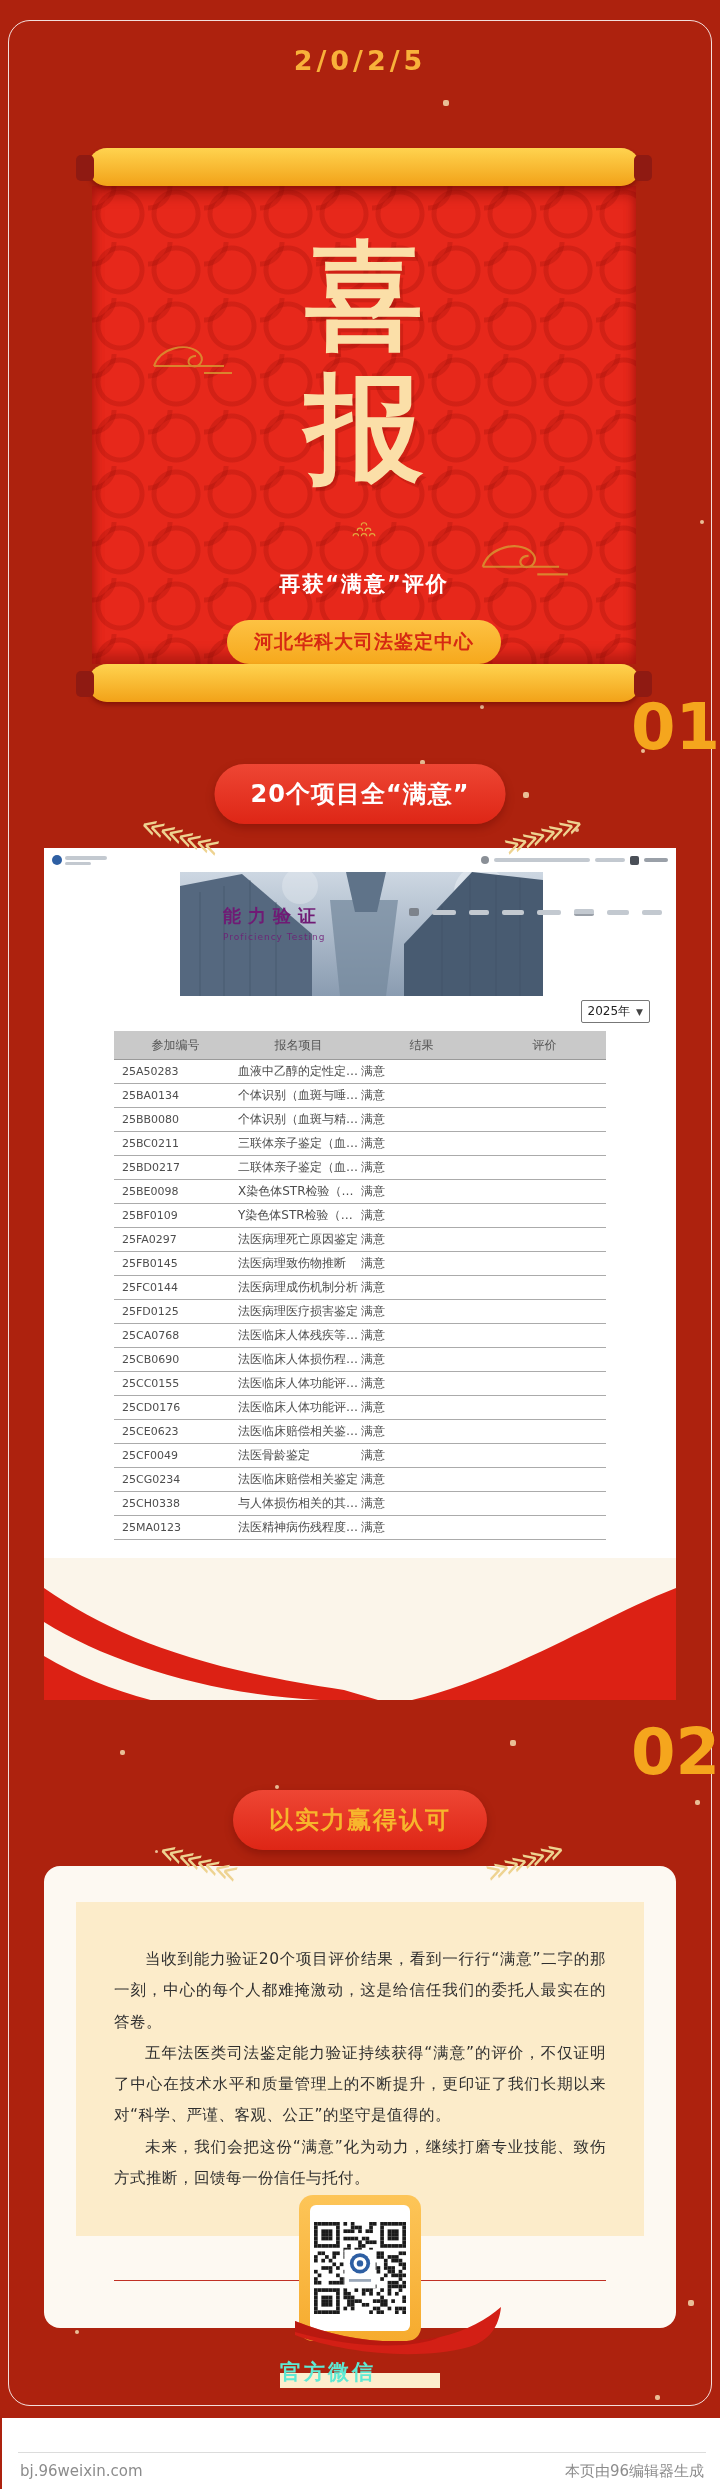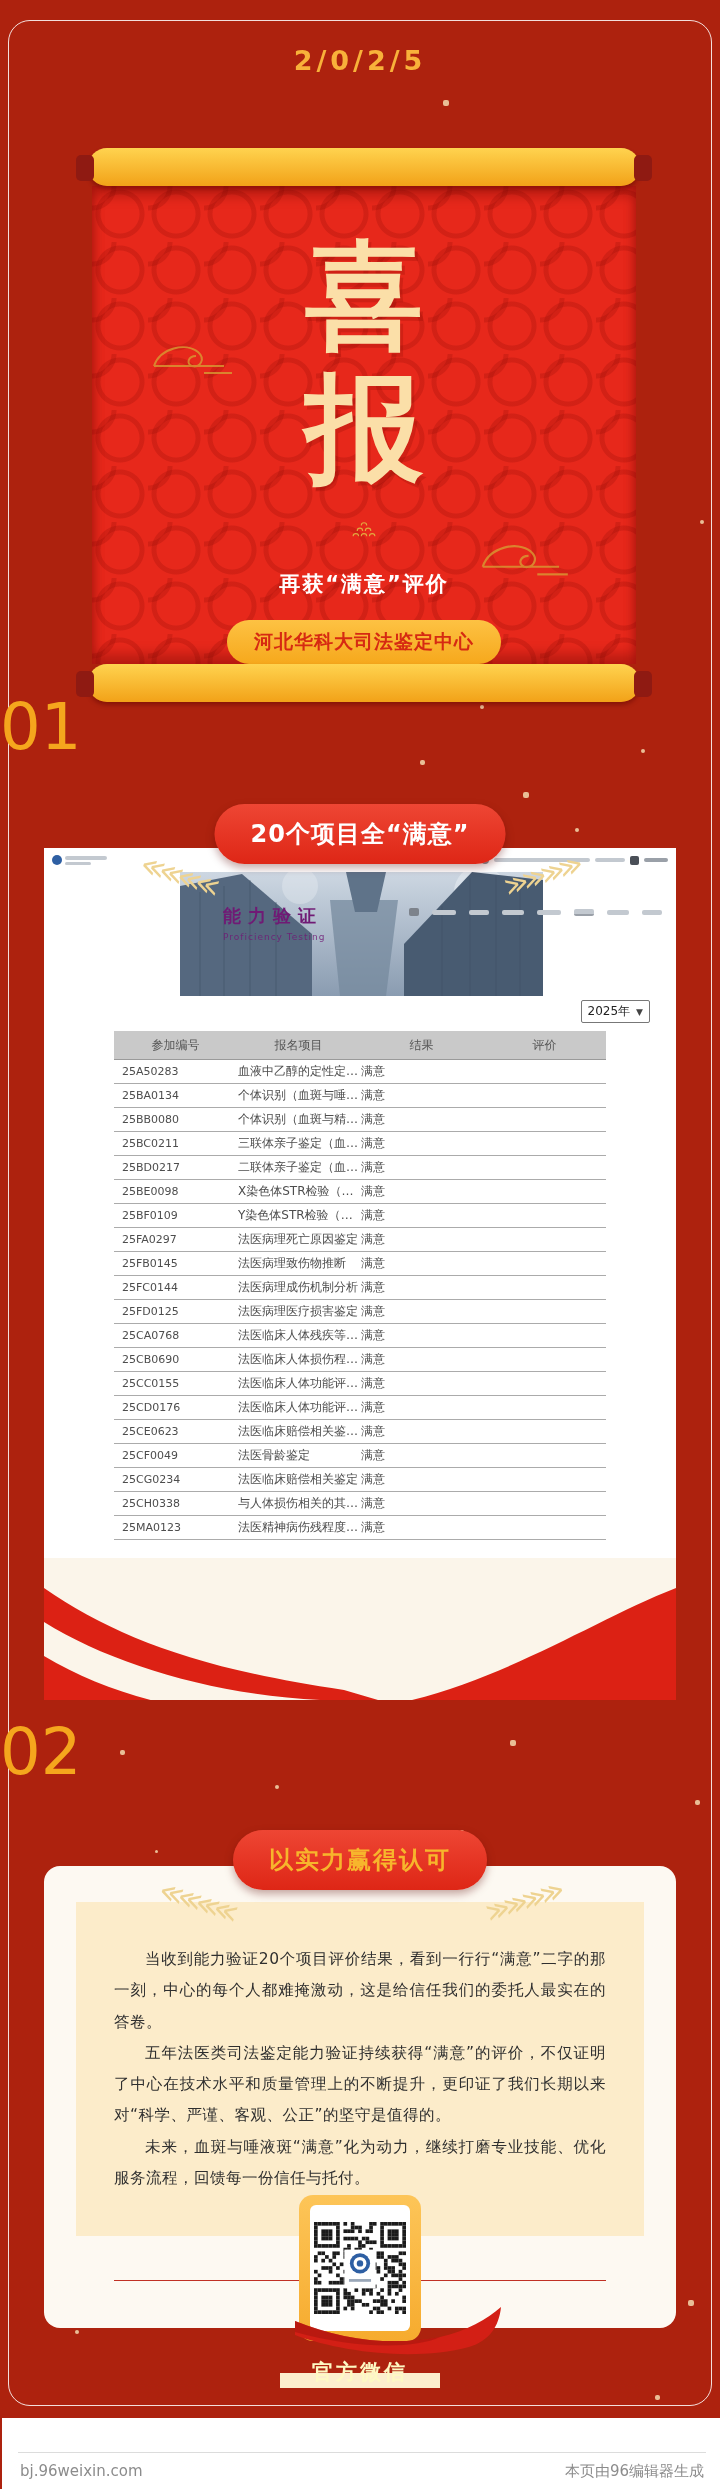--- a/index.html
+++ b/index.html
@@ -32,25 +32,25 @@
   .big-char.first{margin-top:44px;}
   .ornament{margin:26px 0 6px;}
   .sub1{color:#fff;font-size:21px;font-weight:bold;letter-spacing:2px;}
   .sub2{color:#fff;font-size:21px;font-weight:bold;letter-spacing:2px;margin-top:26px;}
   .badge{margin-top:22px;background:linear-gradient(#fdc243,#f6a81c);color:#d62a12;
          font-size:19px;font-weight:bold;padding:9px 27px;border-radius:23px;letter-spacing:1px;}
   .cloud{position:absolute;opacity:.8;}
   .cloud.c1{left:52px;top:150px;} .cloud.c2{left:378px;top:348px;}
 
   
-  .sec-num{position:absolute;left:0;width:100%;text-align:left;
-           font-size:64px;font-weight:normal;color:#f5a61d;line-height:1;}
+  .sec-num{position:absolute;left:0;width:100%;text-align:right;
+           font-size:64px;font-weight:bold;color:#f5a61d;line-height:1;}
   .ribbon-wrap{position:absolute;left:50%;transform:translateX(-50%);z-index:2;}
   .ribbon{position:relative;background:linear-gradient(#ee4634,#de2616);border-radius:32px;
-          padding:14px 36px;box-shadow:0 4px 8px rgba(90,5,0,.35);white-space:nowrap;text-align:right;margin-top:40px;}
+          padding:14px 36px;box-shadow:0 4px 8px rgba(90,5,0,.35);white-space:nowrap;text-align:right;}
   .ribbon .txt1{color:#fff;font-size:24px;font-weight:bold;letter-spacing:1px;}
   .ribbon .txt2{color:#f7b52c;font-size:24px;font-weight:bold;letter-spacing:2px;}
   .laurel{position:absolute;bottom:-24px;font-size:22px;font-weight:bold;color:#eed391;
           letter-spacing:-4px;}
   .laurel.l{left:-74px;transform:rotate(18deg);}
   .laurel.r{right:-74px;transform:rotate(-18deg);}
 
   
   .site-card{position:absolute;left:44px;top:848px;width:632px;height:852px;background:#fff;
              overflow:hidden;}
@@ -94,21 +94,21 @@
 
   
   .qr-wrap{position:absolute;left:50%;top:2195px;transform:translateX(-50%);width:122px;}
   .qr-frame{position:relative;width:122px;height:146px;background:linear-gradient(#fdc558,#f6ab2e);
             border-radius:14px;display:flex;align-items:center;justify-content:center;}
   .qr-inner{width:100px;height:126px;background:#fff;border-radius:6px;
             display:flex;align-items:center;justify-content:center;}
   .qr-ribbon{position:absolute;left:-4px;bottom:-16px;z-index:3;}
   .qr-label-wrap{position:absolute;left:50%;top:2358px;transform:translateX(-50%);width:160px;height:30px;}
   .label-bar{position:absolute;left:0;right:0;bottom:0;height:15px;background:#fdeecd;}
-  .qr-label{position:absolute;left:0;right:0;bottom:2px;text-align:center;color:#fef9c3;
+  .qr-label{position:absolute;left:0;right:0;bottom:2px;color:#5eead4;
             font-size:21px;font-weight:bold;letter-spacing:3px;}
 
   
   .footer{position:absolute;left:2px;bottom:0;width:720px;height:71px;background:#fff;}
   .footer .rule{margin:34px 16px 0;border-top:1px solid #dcdcdc;}
   .footer-row{display:flex;justify-content:space-between;padding:9px 18px 0;font-size:15px;color:#8c8c8c;}
 </style>
 </head>
 <body>
 
@@ -405,21 +405,21 @@
       <span class="txt2">以实力赢得认可</span>
       <span class="laurel l">≪≪≪≪</span>
       <span class="laurel r">≫≫≫≫</span>
     </div>
   </div>
 
   <div class="panel">
     <div class="text-card">
       <p>当收到能力验证20个项目评价结果，看到一行行“满意”二字的那一刻，中心的每个人都难掩激动，这是给信任我们的委托人最实在的答卷。</p>
       <p>五年法医类司法鉴定能力验证持续获得“满意”的评价，不仅证明了中心在技术水平和质量管理上的不断提升，更印证了我们长期以来对“科学、严谨、客观、公正”的坚守是值得的。</p>
-      <p>未来，血斑与唾液斑“满意”化为动力，继续打磨专业技能、优化服务流程，回馈每一份信任与托付。</p>
+      <p>未来，我们会把这份“满意”化为动力，继续打磨专业技能、致伤方式推断，回馈每一份信任与托付。</p>
     </div>
     <div class="divider">
       <div class="line"></div>
       <svg class="diamond" width="28" height="28" viewBox="0 0 28 28">
         <rect x="6" y="6" width="16" height="16" transform="rotate(45 14 14)" fill="#c03024"></rect>
         <rect x="9.5" y="9.5" width="9" height="9" transform="rotate(45 14 14)" fill="#fdf9f2"></rect>
         <rect x="11.5" y="11.5" width="5" height="5" transform="rotate(45 14 14)" fill="#c03024"></rect>
       </svg>
       <div class="line"></div>
     </div>

